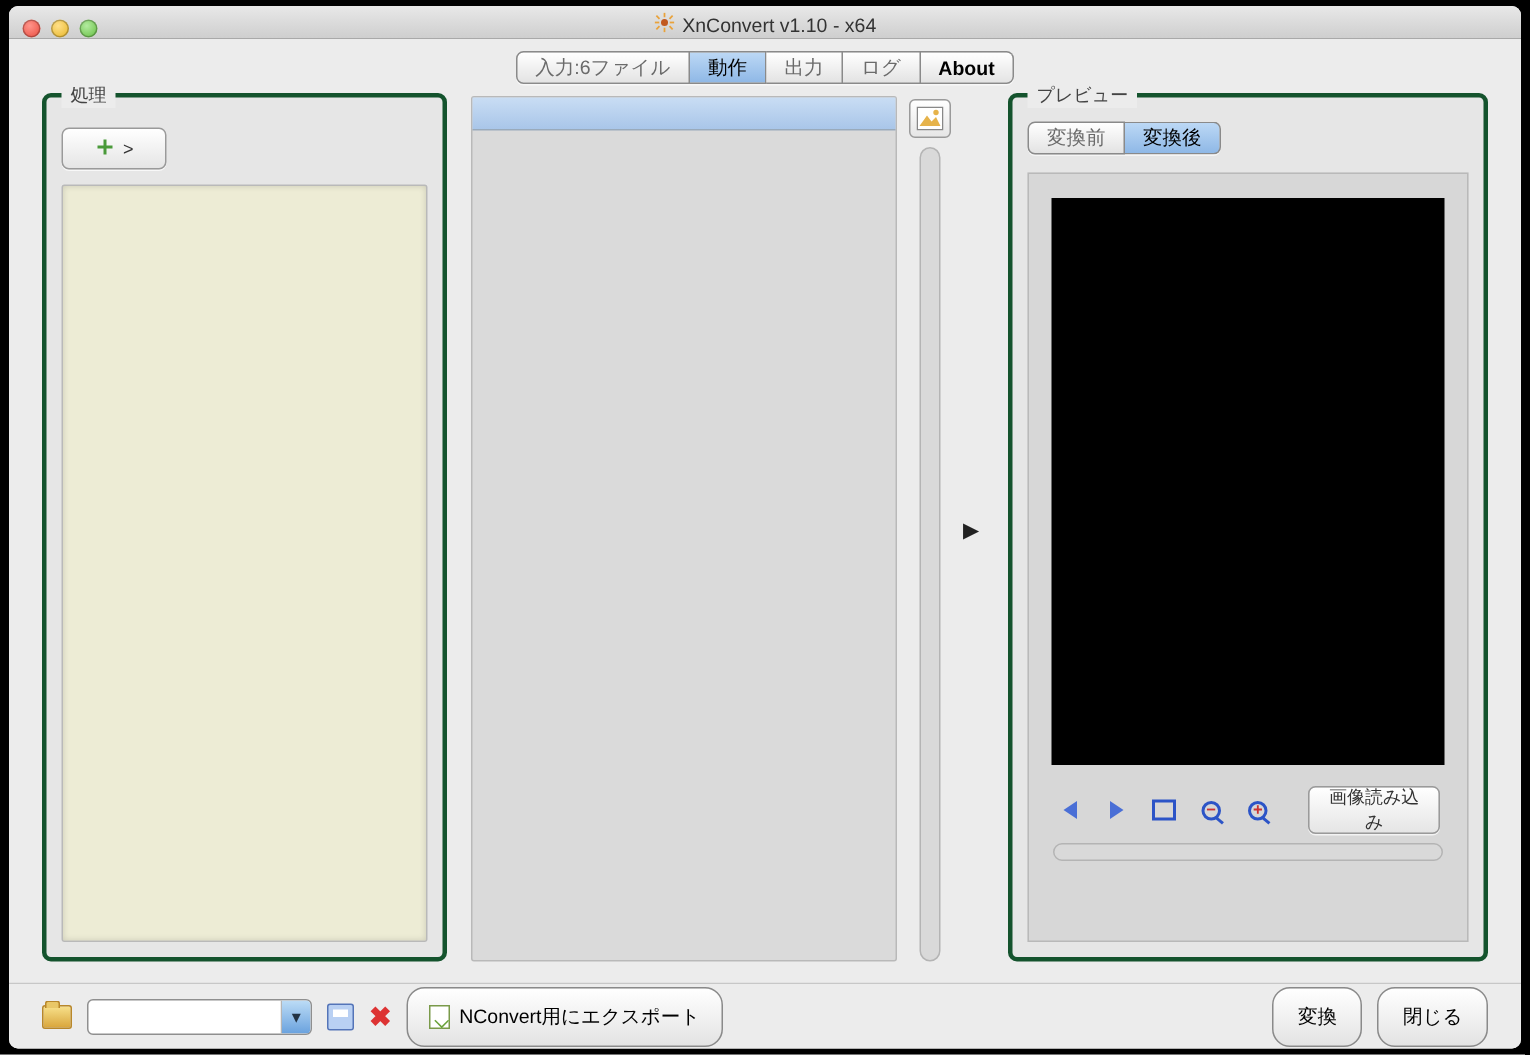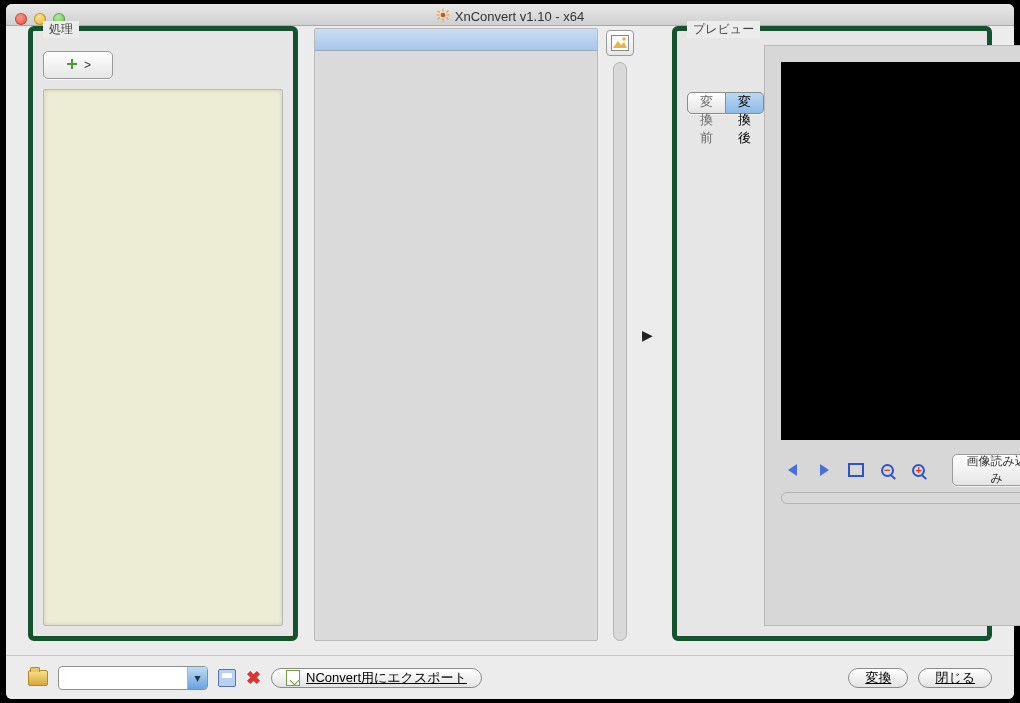--- a/index.html
+++ b/index.html
@@ -92,21 +92,21 @@
   .seg button.bold { color:#000; font-weight:600;}
 
   .content {
     flex: 1;
     padding: 0 22px 14px 22px;
     display: flex;
     gap: 16px;
   }
 
   .group {
-    border: 5px solid #14532d;
+    border: 3px solid #14532d;
     border-radius: 6px;
     background: #e6e6e6;
     position: relative;
     padding: 14px 10px 10px 10px;
   }
   .group-label {
     position: absolute;
     top: -10px;
     left: 10px;
     background: #ececec;
@@ -188,27 +188,25 @@
     width:14px;
     align-self:center;
     display:flex; align-items:center;
     color:#222;
     font-size:14px;
     cursor:pointer;
   }
 
   .right-panel {
     width:320px;
-    display:flex; flex-direction:row;
+    display:flex; flex-direction:column;
   }
   .preview-tabs {
     display:flex;
-    justify-content:center;
-    padding:2px 0 0 0;
-    margin-top:45px;
+    padding:2px 0 12px 0;
   }
   .preview-canvas-wrap {
     flex:1;
     border:1px solid #b9b9b9;
     background:#d7d7d7;
     display:flex;
     flex-direction:column;
     align-items:center;
     padding:16px 16px 8px 16px;
   }
@@ -292,28 +290,27 @@
     display:flex;align-items:center;justify-content:center;color:#234;
   }
   .save-icon{
     width:18px;height:18px;border:1px solid #5474b8;background:#b9d0f3;
     position:relative;border-radius:2px;
   }
   .save-icon:after{content:"";position:absolute;left:3px;right:3px;top:3px;height:5px;background:#fff;}
   .delete-icon{color:#d33;font-size:18px;font-weight:bold;}
   .spacer{flex:1;}
   .round-btn{
-    height:20px;
+    height:40px;
     border:1px solid #8a8a8a;
     border-radius:12px;
     background:linear-gradient(#ffffff,#e3e3e3);
     padding:0 16px;
     font:inherit; font-size:13px;
     cursor:pointer;
-    text-decoration:underline;
   }
   .export-btn{
     display:flex;align-items:center;gap:6px;
     padding:0 14px;
   }
   .doc-icon{
     width:14px;height:16px;background:#fff;border:1px solid #7a9a4a;position:relative;
   }
   .doc-icon:after{content:"";position:absolute;right:1px;bottom:1px;width:6px;height:6px;
     border:1px solid #6aa23a;border-left:none;border-top:none;transform:rotate(45deg);
@@ -344,20 +341,29 @@
               <rect x="18.5" y="15.5" width="2" height="5" transform="rotate(-45 19.5 18)"></rect>
               <rect x="3.5" y="15.5" width="2" height="5" transform="rotate(45 4.5 18)"></rect>
               <rect x="18.5" y="3.5" width="2" height="5" transform="rotate(45 19.5 6)"></rect>
             </g>
           </svg>
       </span>
       <span>XnConvert v1.10 - x64</span>
     </div>
   </div>
 
+  <div class="tabbar-wrap">
+    <div class="seg">
+      <button>入力:6ファイル</button>
+      <button class="active">動作</button>
+      <button>出力</button>
+      <button>ログ</button>
+      <button class="bold">About</button>
+    </div>
+  </div>
 
   <div class="content">
 
     <div class="group left-panel">
       <span class="group-label">処理</span>
       <div class="left-buttons">
         <button class="aqua-btn" style="width:70px">
           <span>
             <svg width="14" height="14" viewBox="0 0 14 14">
                 <rect x="6" y="2" width="2" height="10" fill="#4a9a3a"></rect>

